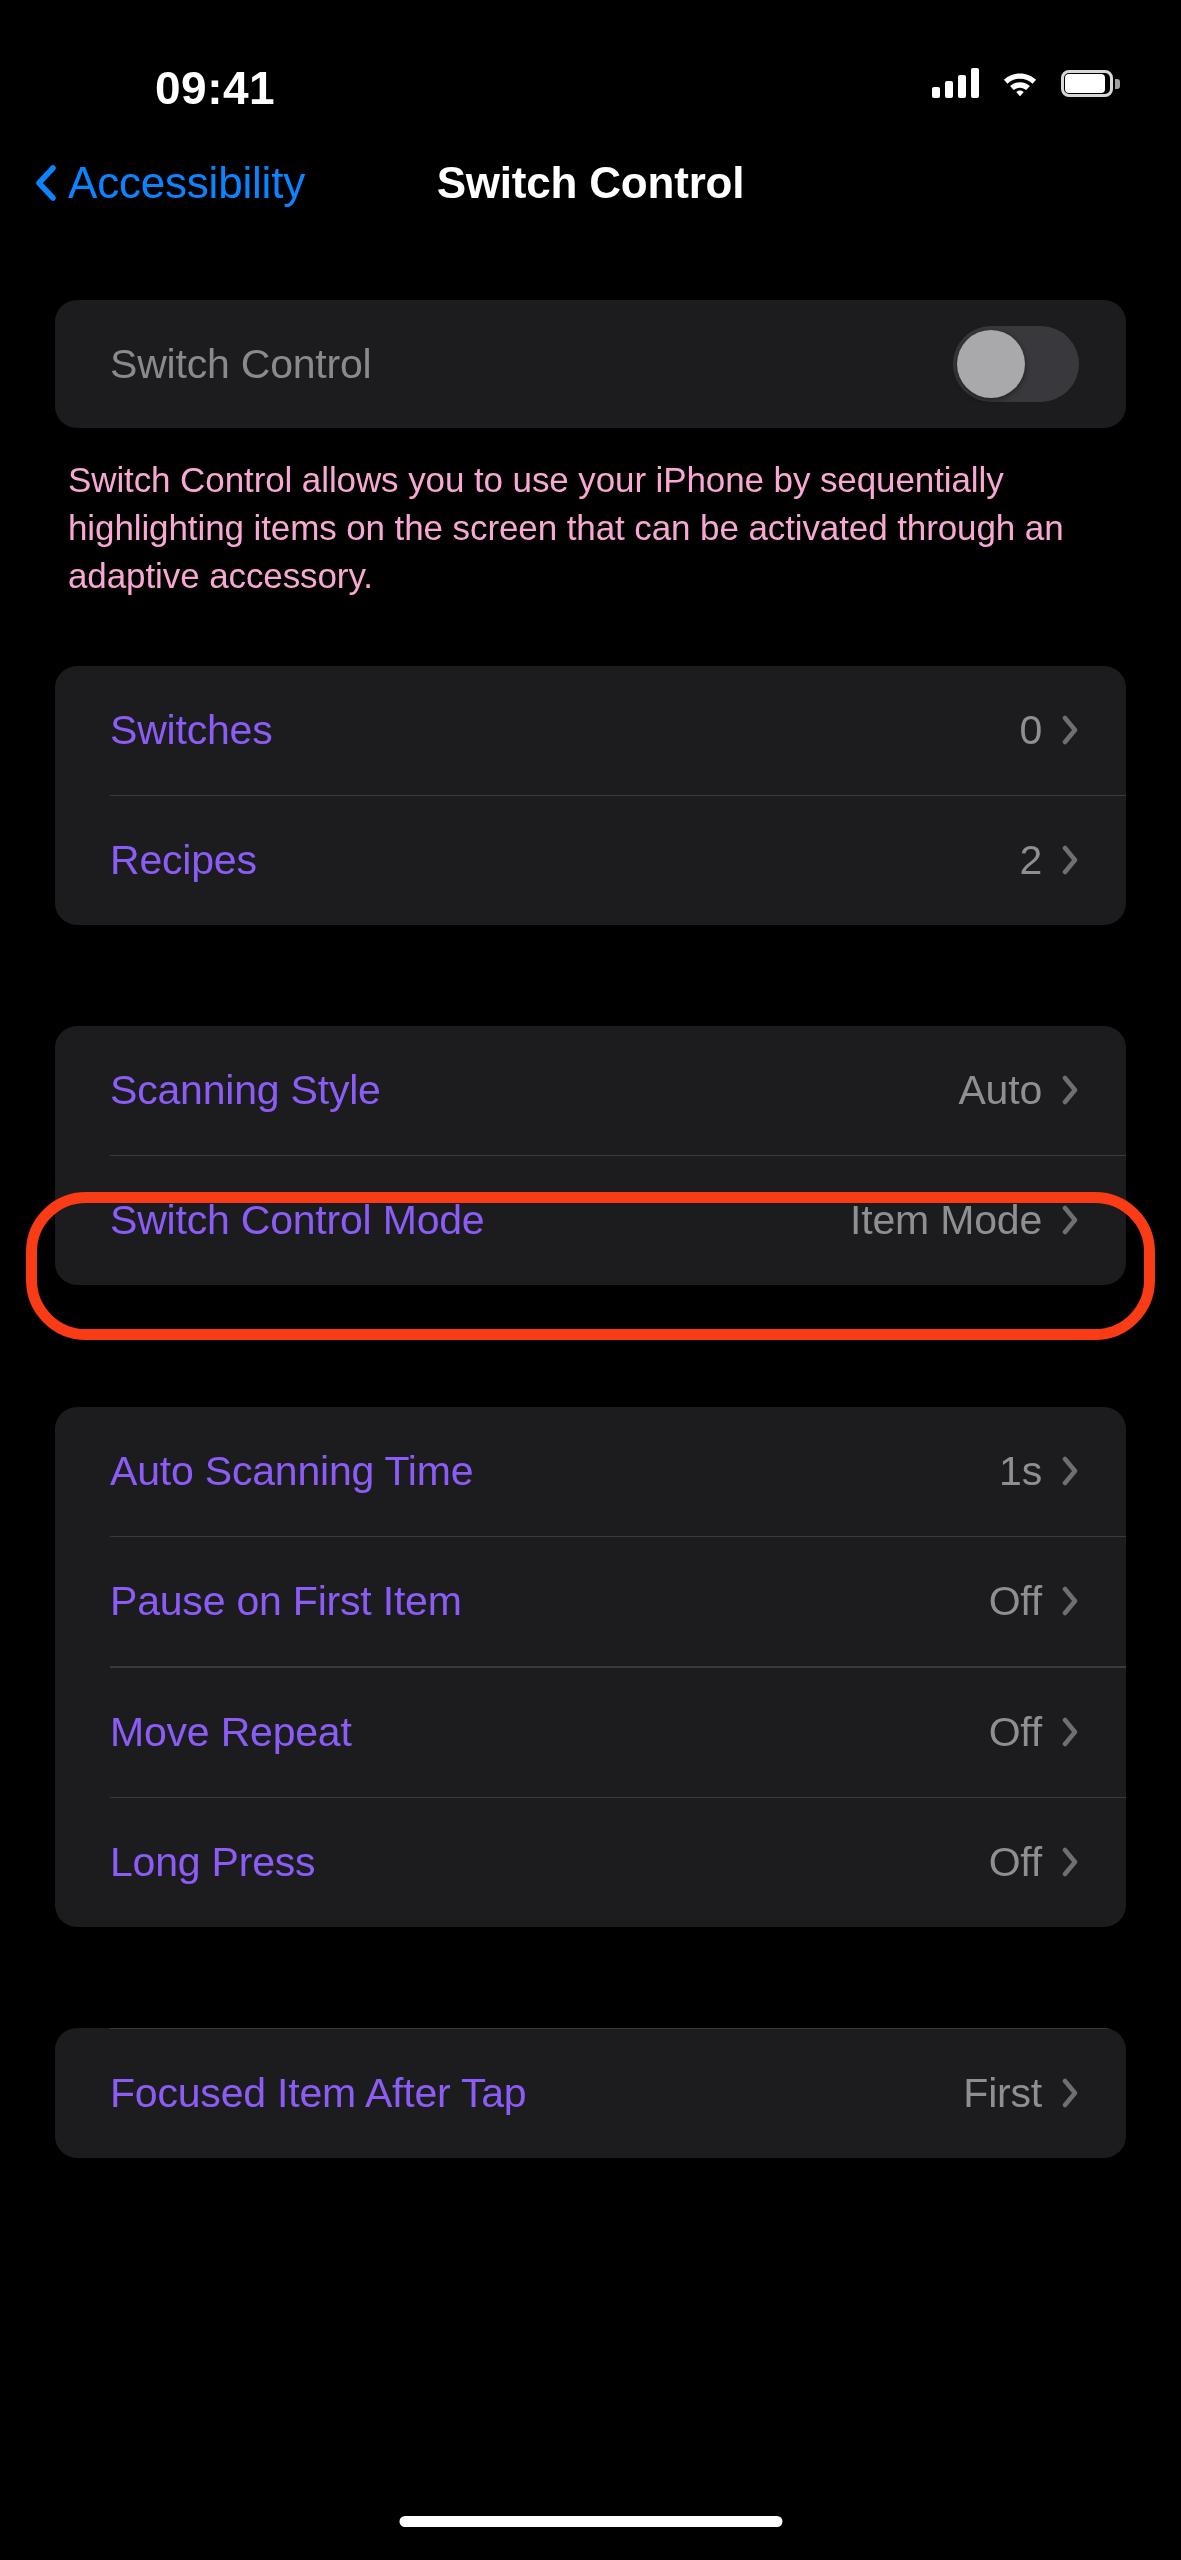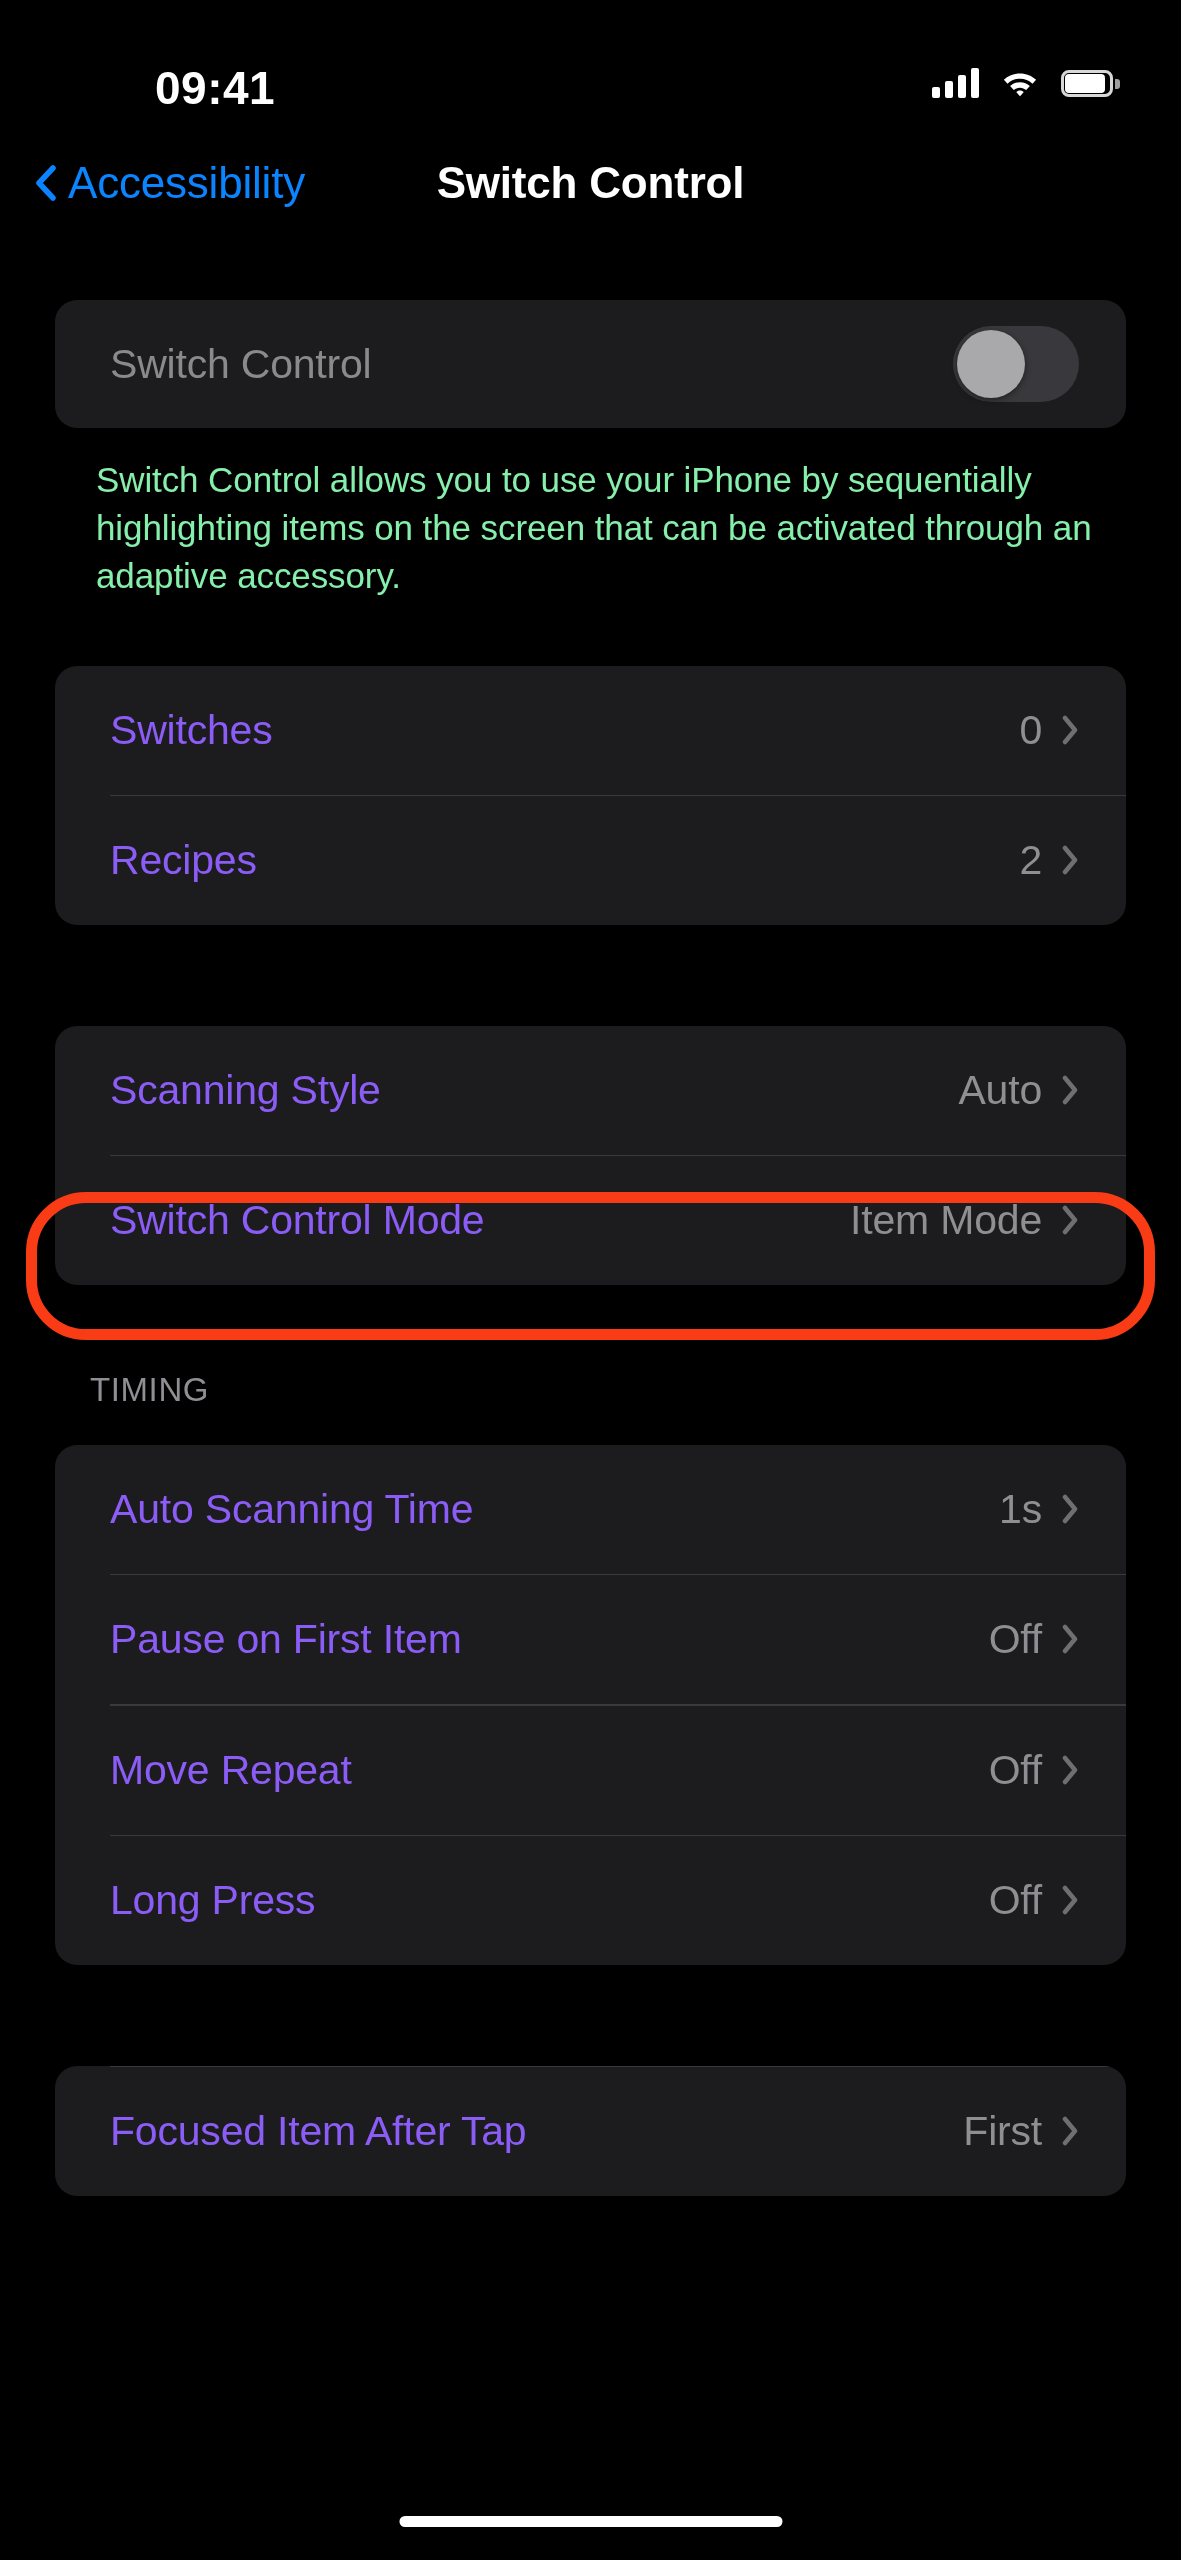--- a/index.html
+++ b/index.html
@@ -106,22 +106,22 @@
     cursor:pointer;
   }
   .switch .knob {
     position:absolute; left:4px; top:4px;
     width:68px; height:68px; border-radius:50%;
     background:#a9a9ab;
     box-shadow:0 2px 6px rgba(0,0,0,0.45);
   }
 
   .footnote {
-    margin:28px 68px 0 96px;
-    font-size:35px; line-height:1.37; color:#86efac;
+    margin:28px 68px 0 68px;
+    font-size:35px; line-height:1.37; color:#f9a8d4;
     letter-spacing:-0.1px;
   }
 
   .group-header {
     margin:0 0 0 90px;
     font-size:33px; color:#8e8e93;
     letter-spacing:0.6px;
   }
 
   
@@ -239,21 +239,20 @@
         <span class="value">Item Mode</span>
         <span class="chev">
           <svg width="17" height="30" viewBox="0 0 17 30">
               <polyline points="3,3 13,15 3,27" fill="none" stroke="#6e6e73" stroke-width="4.5" stroke-linecap="round" stroke-linejoin="round"></polyline>
             </svg>
         </span>
       </div>
     </div>
 
     <div style="height:86px"></div>
-    <div class="group-header">TIMING</div>
     <div style="height:36px"></div>
     <div class="card">
       <div class="row">
         <span class="title">Auto Scanning Time</span>
         <span class="spacer"></span>
         <span class="value">1s</span>
         <span class="chev">
           <svg width="17" height="30" viewBox="0 0 17 30">
               <polyline points="3,3 13,15 3,27" fill="none" stroke="#6e6e73" stroke-width="4.5" stroke-linecap="round" stroke-linejoin="round"></polyline>
             </svg>

